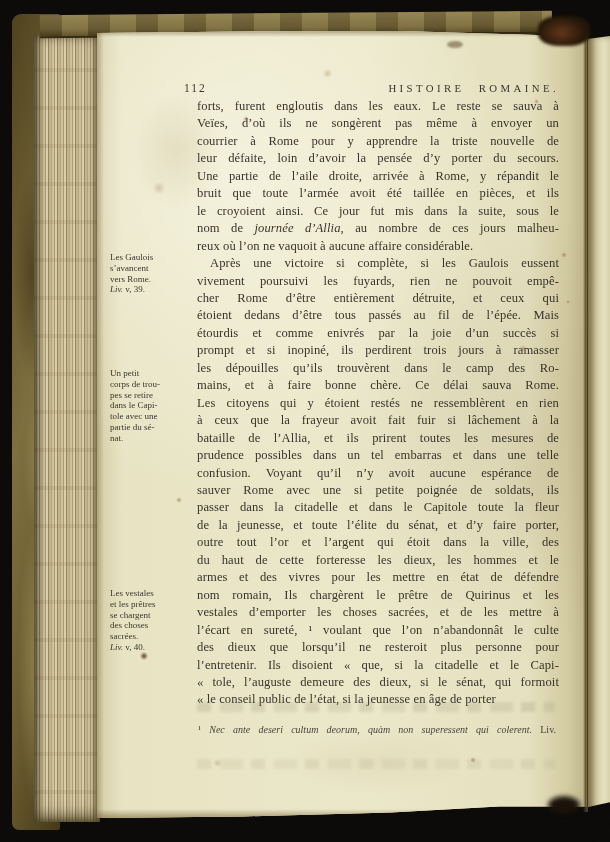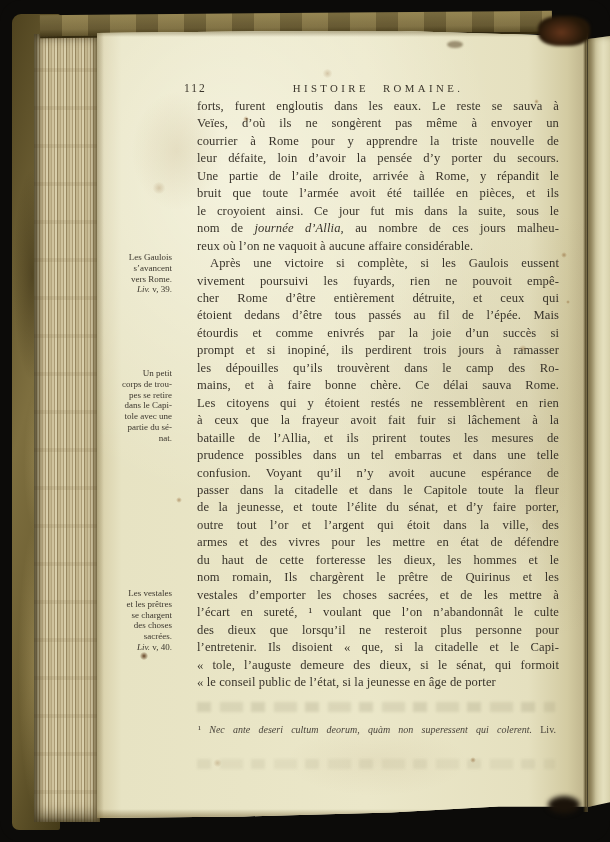--- a/index.html
+++ b/index.html
@@ -52,34 +52,34 @@
     color:#39342b;
   }
   .top-edge{position:absolute;left:0;top:0;width:100%;height:6px;
     background:linear-gradient(180deg, rgba(95,80,40,.45), rgba(95,80,40,0));}
   .bottom-edge{position:absolute;left:0;bottom:0;width:100%;height:9px;
     background:linear-gradient(0deg, rgba(110,90,45,.55), rgba(110,90,45,0));}
   .left-edge{position:absolute;left:0;top:0;width:7px;height:100%;
     background:linear-gradient(90deg, rgba(100,85,45,.35), rgba(100,85,45,0));}
 
   .pagenum{position:absolute;left:87px;top:51px;font-size:11.5px;letter-spacing:2px;color:#3b362c;}
-  .running-title{position:absolute;left:100px;top:51px;width:362px;text-align:center;
+  .running-title{position:absolute;left:100px;top:51px;width:362px;text-align:right;
     font-size:10.8px;letter-spacing:3.4px;word-spacing:8px;color:#3b362c;white-space:nowrap;}
 
   .body-text{position:absolute;left:100px;top:67px;width:362px;}
   .line{
     font-size:12.6px;line-height:17.45px;letter-spacing:.1px;
     text-align:justify;text-align-last:justify;
   }
   .line.indent{text-indent:13px;}
   .line.endline{text-align-last:left;}
   .line i{font-style:italic;}
 
   .margin-notes{position:absolute;left:13px;top:0;width:62px;height:100%;}
-  .note{position:absolute;left:0;width:62px;text-align:right;
+  .note{position:absolute;left:0;width:62px;text-align:left;
     font-size:9px;line-height:10.8px;color:#3c372e;}
   .note .nline{white-space:nowrap;}
   .note0{top:221px}.note1{top:337px}.note2{top:557px}
 
   .footnote{position:absolute;left:101px;top:692px;width:358px;
     font-size:10px;line-height:13px;color:#4a453c;
     text-align:justify;text-align-last:justify;}
   .footnote i{font-style:italic;}
 
   
@@ -184,25 +184,26 @@
         <div class="line"><span>étoient dedans d’être tous passés au fil de l’épée. Mais</span></div>
         <div class="line"><span>étourdis et comme enivrés par la joie d’un succès si</span></div>
         <div class="line"><span>prompt et si inopiné, ils perdirent trois jours à ramasser</span></div>
         <div class="line"><span>les dépouilles qu’ils trouvèrent dans le camp des Ro-</span></div>
         <div class="line"><span>mains, et à faire bonne chère. Ce délai sauva Rome.</span></div>
         <div class="line"><span>Les citoyens qui y étoient restés ne ressemblèrent en rien</span></div>
         <div class="line"><span>à ceux que la frayeur avoit fait fuir si lâchement à la</span></div>
         <div class="line"><span>bataille de l’Allia, et ils prirent toutes les mesures de</span></div>
         <div class="line"><span>prudence possibles dans un tel embarras et dans une telle</span></div>
         <div class="line"><span>confusion. Voyant qu’il n’y avoit aucune espérance de</span></div>
+        <div class="line"><span>sauver Rome avec une si petite poignée de soldats, ils</span></div>
         <div class="line"><span>passer dans la citadelle et dans le Capitole toute la fleur</span></div>
         <div class="line"><span>de la jeunesse, et toute l’élite du sénat, et d’y faire porter,</span></div>
         <div class="line"><span>outre tout l’or et l’argent qui étoit dans la ville, des</span></div>
+        <div class="line"><span>du haut de cette forteresse les dieux, les hommes et le</span></div>
         <div class="line"><span>armes et des vivres pour les mettre en état de défendre</span></div>
-        <div class="line"><span>du haut de cette forteresse les dieux, les hommes et le</span></div>
         <div class="line"><span>nom romain, Ils chargèrent le prêtre de Quirinus et les</span></div>
         <div class="line"><span>vestales d’emporter les choses sacrées, et de les mettre à</span></div>
         <div class="line"><span>l’écart en sureté, ¹ voulant que l’on n’abandonnât le culte</span></div>
         <div class="line"><span>des dieux que lorsqu’il ne resteroit plus personne pour</span></div>
         <div class="line"><span>l’entretenir. Ils disoient « que, si la citadelle et le Capi-</span></div>
         <div class="line"><span>« tole, l’auguste demeure des dieux, si le sénat, qui formoit</span></div>
         <div class="line endline"><span>« le conseil public de l’état, si la jeunesse en âge de porter</span></div>
       </div>
 
     <div class="ghost g1"></div>

